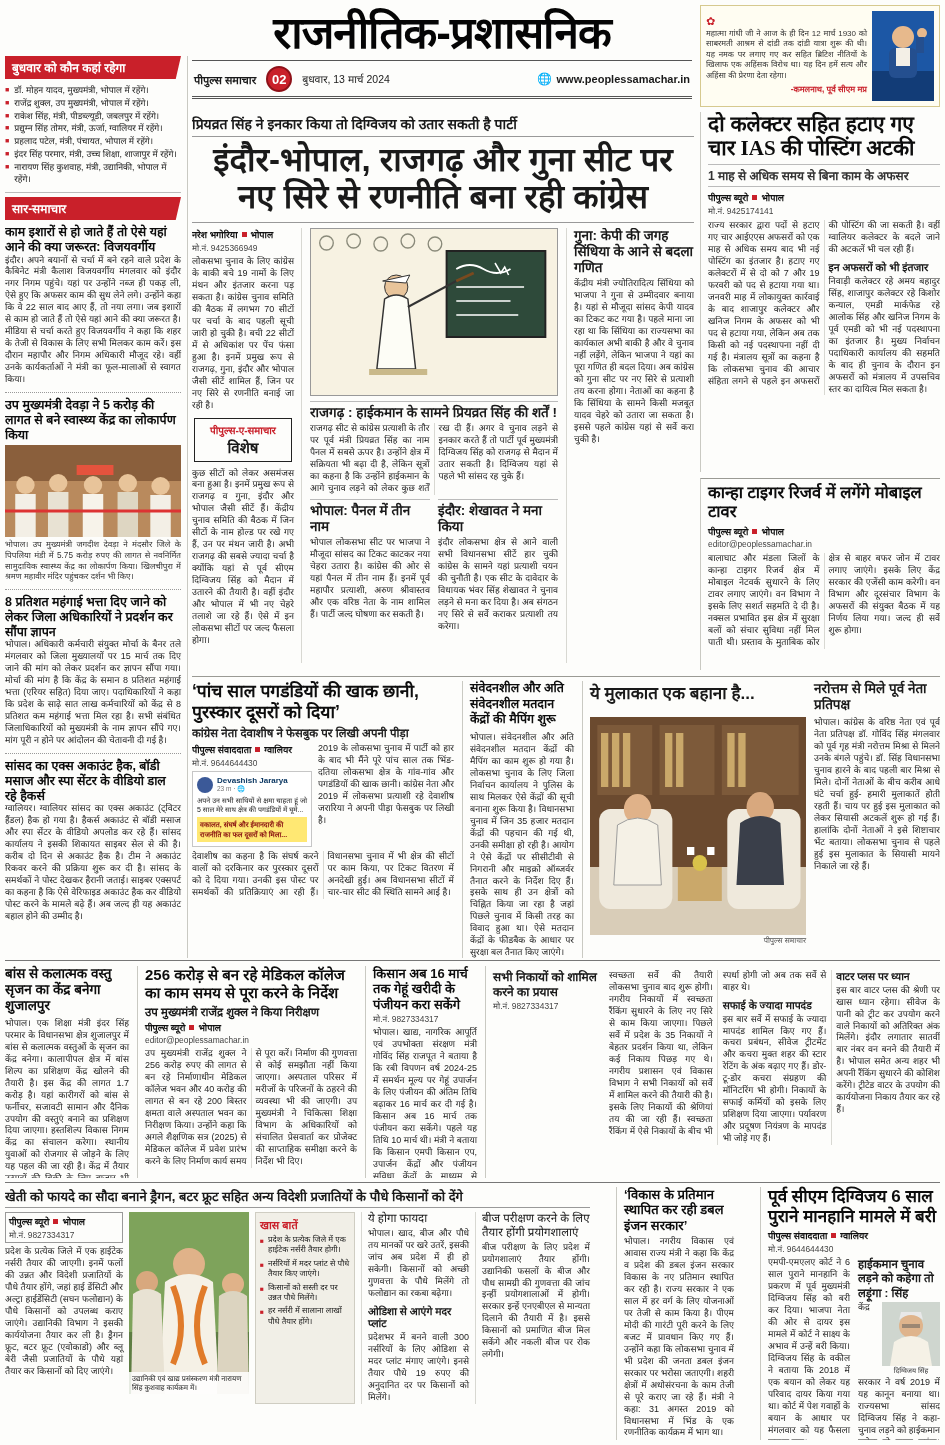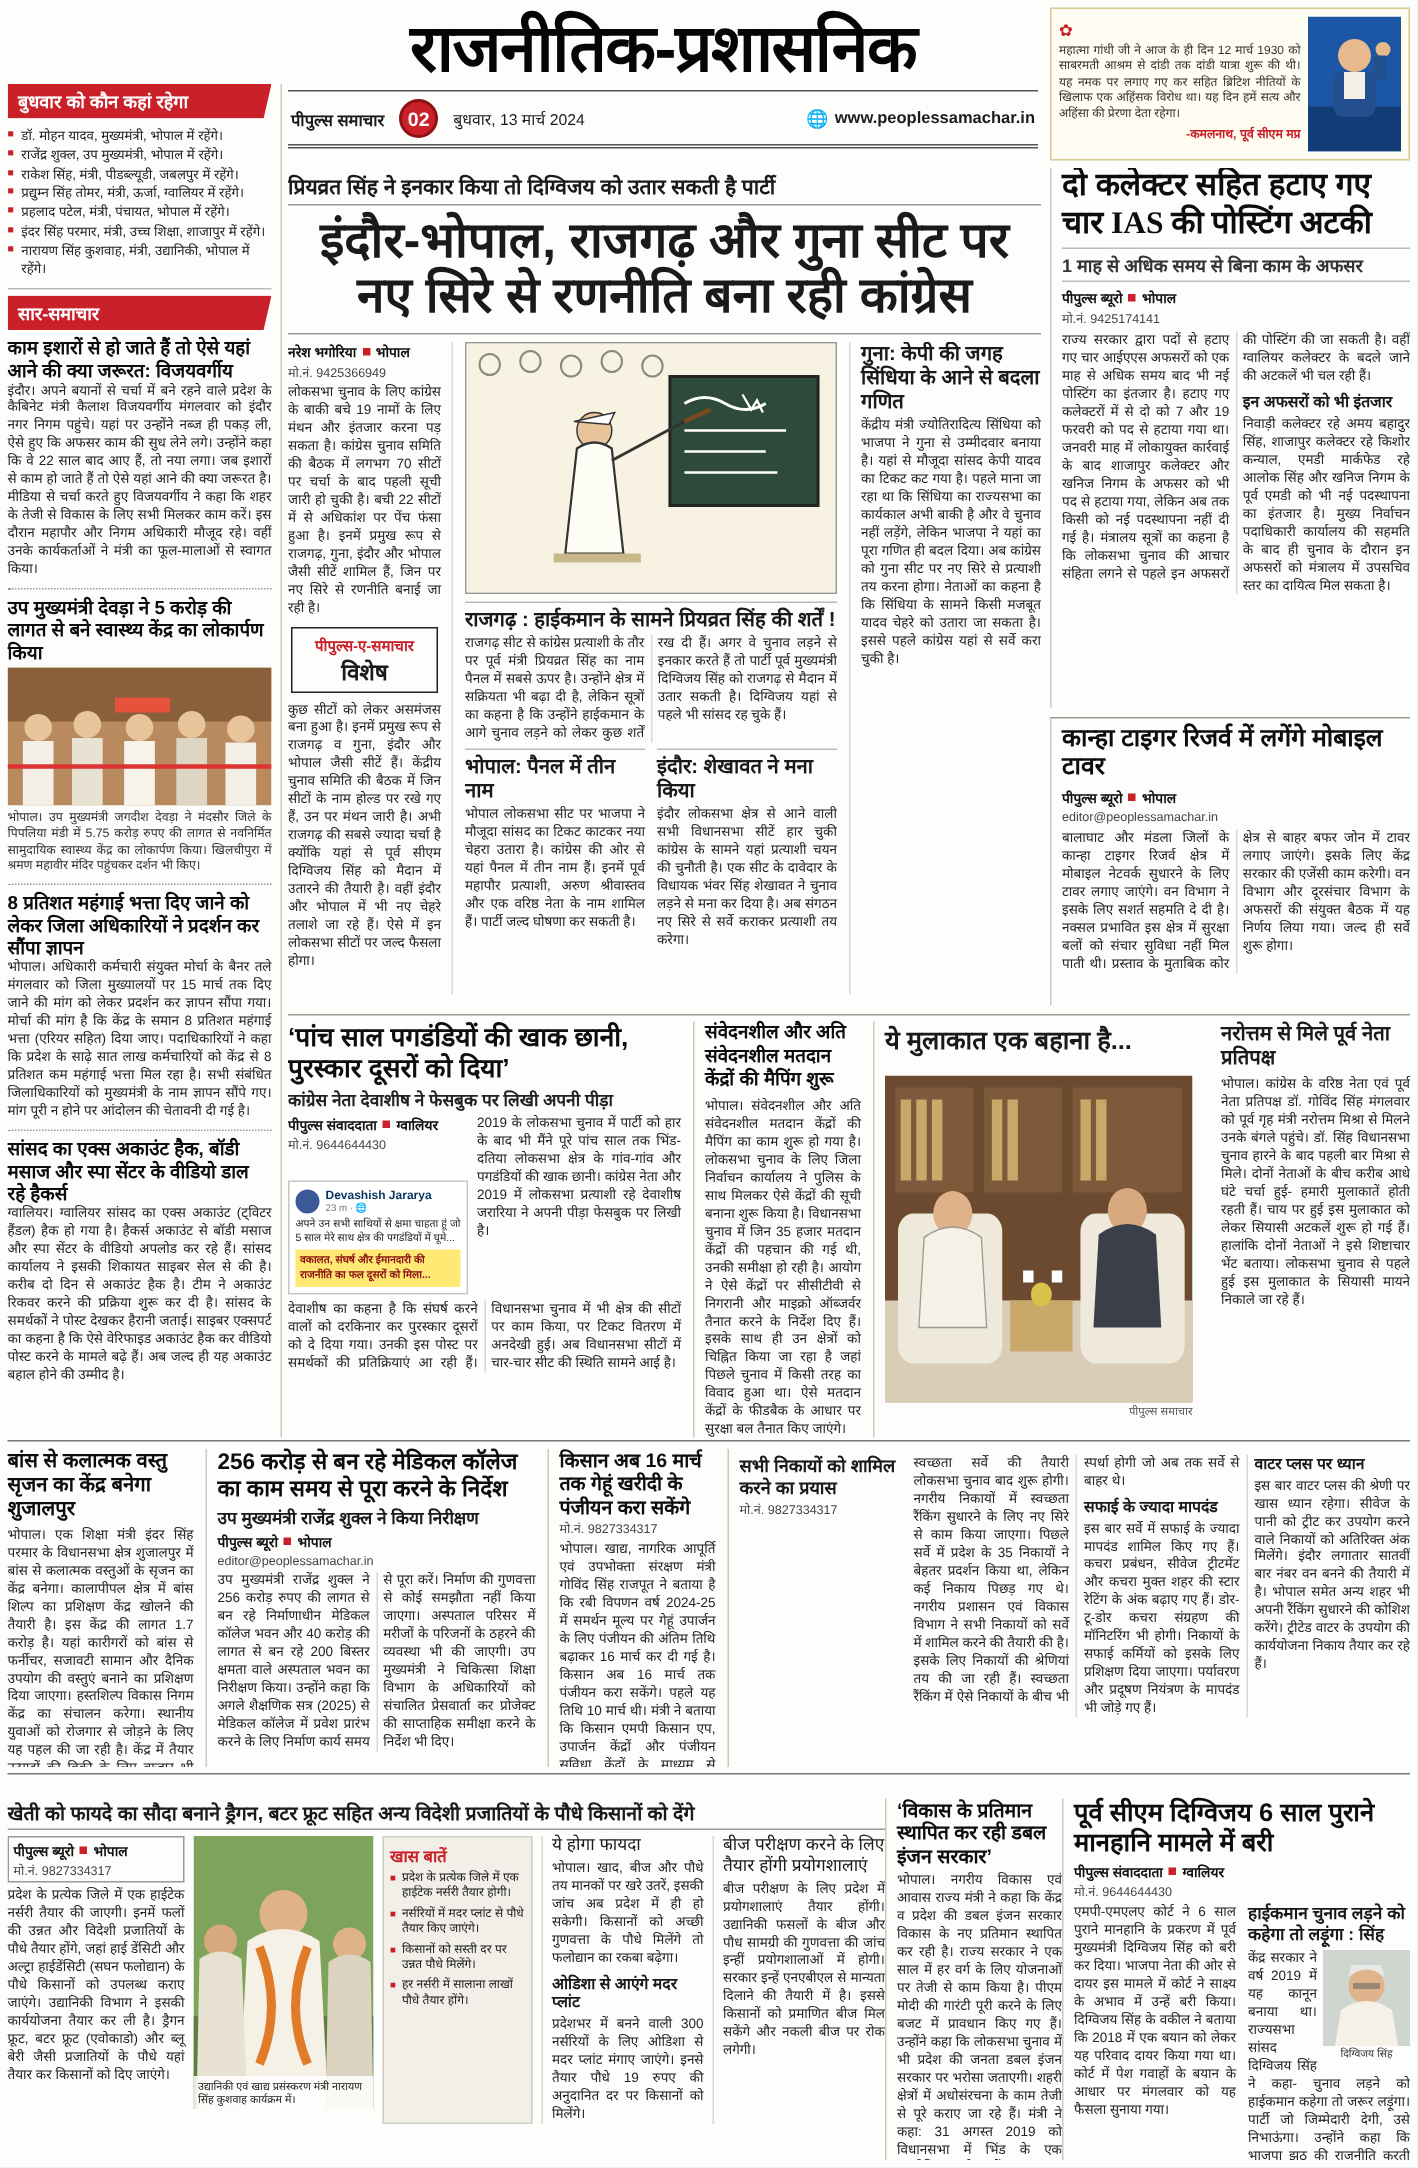--- a/index.html
+++ b/index.html
@@ -76,21 +76,21 @@
   .dev-row { display:flex; gap:6px; }
   .fbcard { width:120px; flex:0 0 auto; border:1px solid #c6c6c6; background:#fff; padding:4px; }
   .fb-head { display:flex; gap:4px; align-items:center; }
   .fb-av { width:16px; height:16px; border-radius:50%; background:#3b5998; }
   .fb-name { font-size:8px; font-weight:bold; color:#05325e; }
   .fb-meta { font-size:6.5px; color:#777; }
   .fb-text { font-size:7px; line-height:1.3; margin-top:3px; color:#222; text-align:justify; }
   .fb-hl { margin-top:3px; background:#ffe873; color:#8a1111; font-size:7px; font-weight:bold; padding:3px; line-height:1.3; }
   #mapping { width:112px; flex:0 0 auto; border-left:1px solid #c9c9c2; padding-left:7px; }
   #mapping .hl1 { font-size:12.5px; line-height:1.25; }
-  #meeting { flex:1; border-left:1px solid #c9c9c2; padding-left:7px; display:grid; grid-template-columns:1fr 126px; grid-template-rows:auto 1fr; gap:4px 19px; }
+  #meeting { flex:1; border-left:1px solid #c9c9c2; padding-left:7px; display:grid; grid-template-columns:1fr 126px; grid-template-rows:auto 1fr; gap:4px 8px; }
   #meeting .hl-a { font-size:17px; font-weight:800; }
   #meeting .hl-b { font-size:13.5px; font-weight:800; line-height:1.2; }
   .ph-meeting { width:100%; height:218px; }
   .credit { font-size:7.5px; text-align:right; color:#555; }
 
   
   #band3 { position:absolute; left:5px; top:960px; width:935px; height:218px; border-top:1.5px solid #777; display:flex; gap:8px; padding-top:5px; overflow:hidden; }
   #bamboo { width:124px; flex:0 0 auto; }
   #bamboo .hl1 { font-size:13.5px; }
   #medical { width:220px; flex:0 0 auto; border-left:1px solid #c9c9c2; padding-left:7px; }
@@ -98,21 +98,21 @@
   #medical .sub { font-size:11.5px; font-weight:800; margin:3px 0 2px; }
   #wheat { width:112px; flex:0 0 auto; border-left:1px solid #c9c9c2; padding-left:7px; }
   #wheat .hl1 { font-size:13px; }
   #swachh { flex:1; border-left:1px solid #c9c9c2; padding-left:7px; }
   #swachh .hl1 { font-size:25px; line-height:1.12; border-bottom:1px solid #bbb; padding-bottom:4px; }
   .sw-row { display:flex; gap:8px; margin-top:4px; }
   .sw-sub { width:108px; flex:0 0 auto; font-size:12px; font-weight:800; line-height:1.25; }
   .sw-body { flex:1; }
 
   
-  #band4 { position:absolute; left:5px; top:1182px; width:935px; height:258px; border-top:1.5px solid #777; display:flex; gap:0; padding-top:16px; overflow:hidden; }
+  #band4 { position:absolute; left:5px; top:1182px; width:935px; height:258px; border-top:1.5px solid #777; display:flex; gap:26px; padding-top:4px; overflow:hidden; }
   #nursery { width:585px; flex:0 0 auto; }
   #nursery .kick { font-size:13px; font-weight:800; border-bottom:1px solid #999; padding-bottom:2px; }
   #nursery .hl1 { font-size:28px; line-height:1.12; padding:3px 0 4px; border-bottom:1px solid #bbb; }
   .nur-row { display:flex; gap:6px; margin-top:4px; }
   .nur-c1 { width:118px; flex:0 0 auto; }
   .nur-by { border:1px solid #999; padding:2px 3px; margin-bottom:3px; }
   .ph-nursery { width:120px; height:182px; flex:0 0 auto; position:relative; }
   .ph-nursery .ovl { position:absolute; left:0; bottom:0; width:100%; background:rgba(255,255,255,.85); font-size:7.2px; padding:2px 3px; line-height:1.25; }
   .khas { width:100px; flex:0 0 auto; background:#f1efe7; border:1px solid #cfcdc2; padding:4px; }
   .khas .kt { font-size:11px; font-weight:800; color:#c9202a; margin-bottom:3px; }
@@ -346,21 +346,21 @@
       <h2 class="hl hl1">‘पांच साल पगडंडियों की खाक छानी, पुरस्कार दूसरों को दिया’</h2>
       <div class="sub">कांग्रेस नेता देवाशीष ने फेसबुक पर लिखी अपनी पीड़ा</div>
       <div class="dev-row">
         <div>
           <div class="byline">
             <span>पीपुल्स संवाददाता</span>
             <span class="sq"></span>
             <span>ग्वालियर</span>
           </div>
           <div class="contact">मो.नं. 9644644430</div>
-          <div class="fbcard" style="margin-top:19px">
+          <div class="fbcard" style="margin-top:3px">
             <div class="fb-head">
               <span class="fb-av"></span>
               <span>
                 <div class="fb-name">Devashish Jararya</div>
                 <div class="fb-meta">23 m · 🌐</div>
               </span>
             </div>
             <div class="fb-text">अपने उन सभी साथियों से क्षमा चाहता हूं जो 5 साल मेरे साथ क्षेत्र की पगडंडियों में घूमे...</div>
             <div class="fb-hl">वकालत, संघर्ष और ईमानदारी की राजनीति का फल दूसरों को मिला...</div>
           </div>

